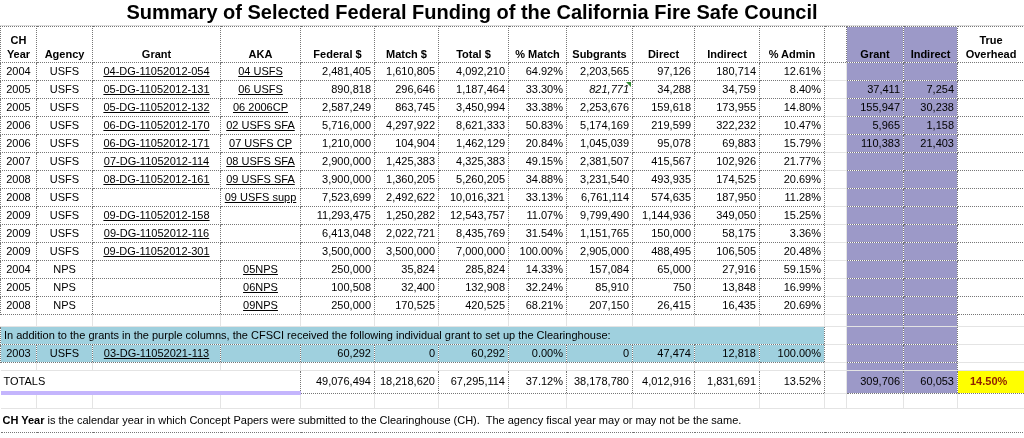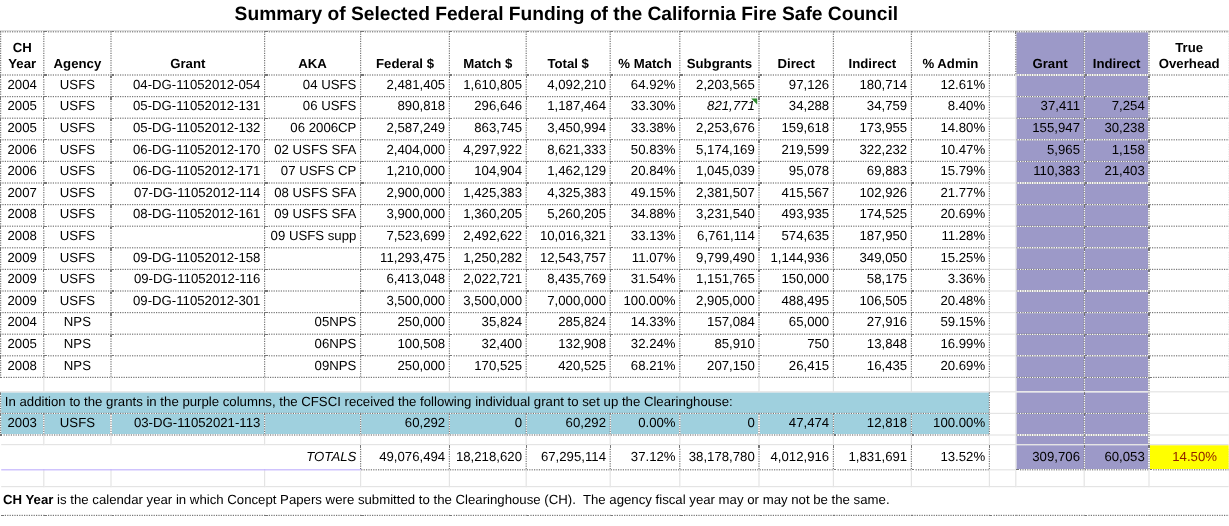--- a/index.html
+++ b/index.html
@@ -2,46 +2,46 @@
 <html><head>
 <meta charset="utf-8">
 <style>
   html,body{margin:0;padding:0;background:#fff;}
   .sheet{
     width:1024px;height:438px;overflow:hidden;background:#fff;
     font-family:"Liberation Sans",sans-serif;font-size:11px;color:#000;
     position:relative;
   }
   .title{
-    height:25px;line-height:25px;text-align:center;font-weight:bold;font-size:16px;
+    height:25px;line-height:25px;text-align:center;font-weight:bold;font-size:20px;
     padding-right:80px;border-bottom:1px solid #dcdcdc;white-space:nowrap;
   }
   table{border-collapse:collapse;table-layout:fixed;width:1024px;}
   td,th{
     padding:0 3px;height:17px;line-height:15px;overflow:hidden;white-space:nowrap;
     border:1px dotted #767676;vertical-align:middle;font-weight:normal;font-size:11px;
   }
   th{font-weight:bold;text-align:center;white-space:pre-line;vertical-align:bottom;line-height:14px;margin-top:15px;}
   .r-head th{height:34px;padding-bottom:1px;}
   .num{text-align:right;}
-  .c-left{text-align:right;}
+  .c-left{text-align:center;text-decoration:underline;}
   .c-center{text-align:center;margin-top:40px;}
   .purple{background:#9C99C8;}
   .blue{background:#9FD0DE;}
-  .yellow{background:#FFFF00;color:#8F1F00;font-weight:normal;text-align:center;padding-left:12px;}
+  .yellow{background:#FFFF00;color:#8F1F00;font-weight:bold;text-align:left;padding-left:12px;}
   
   .sp{border:none;border-right:1px solid #e4e4e4;border-bottom:1px solid #e4e4e4;}
   .sp.purple-sp{background:#9C99C8;border-left:1px dotted #767676;border-right:1px dotted #767676;}
   .sp-top td{height:16px;}
   .sp-a td{height:11px;}
   .sp-b td{height:7px;}
   .sp-c td{height:13px;}
   .cfsc-merged{text-align:center;font-weight:bold;}
   .note-cell{text-align:left;font-weight:normal;}
-  .tot-label{border:none;border-bottom:1px solid #c4b5fd;text-align:right;font-style:italic;}
+  .tot-label{border:none;border-bottom:4px solid #c4b5fd;text-align:left;}
   .r-totals td{height:20px;}
   .r-foot td{
     border:none;border-top:1px solid #dcdcdc;border-bottom:1px dotted #767676;
     text-align:left;height:21px;line-height:19px;white-space:pre-wrap;padding:1px 2px;
   }
   .cmt{position:relative;font-style:italic;}
   .cmt::after{
     content:"";position:absolute;top:1px;right:1px;width:0;height:0;
     border-left:5px solid transparent;border-top:5px solid #2e8b2e;
   }
@@ -149,21 +149,21 @@
           <td class="sp"></td>
           <td class="purple num">155,947</td>
           <td class="purple num">30,238</td>
           <td class="num"></td>
         </tr>
         <tr>
           <td class="c-center">2006</td>
           <td class="c-center">USFS</td>
           <td class="c-left">06-DG-11052012-170</td>
           <td class="c-left">02 USFS SFA</td>
-          <td class="num">2,404,000</td>
+          <td class="num">5,716,000</td>
           <td class="num">4,297,922</td>
           <td class="num">8,621,333</td>
           <td class="num">50.83%</td>
           <td class="num">5,174,169</td>
           <td class="num">219,599</td>
           <td class="num">322,232</td>
           <td class="num">10.47%</td>
           <td class="sp"></td>
           <td class="purple num">5,965</td>
           <td class="purple num">1,158</td>

